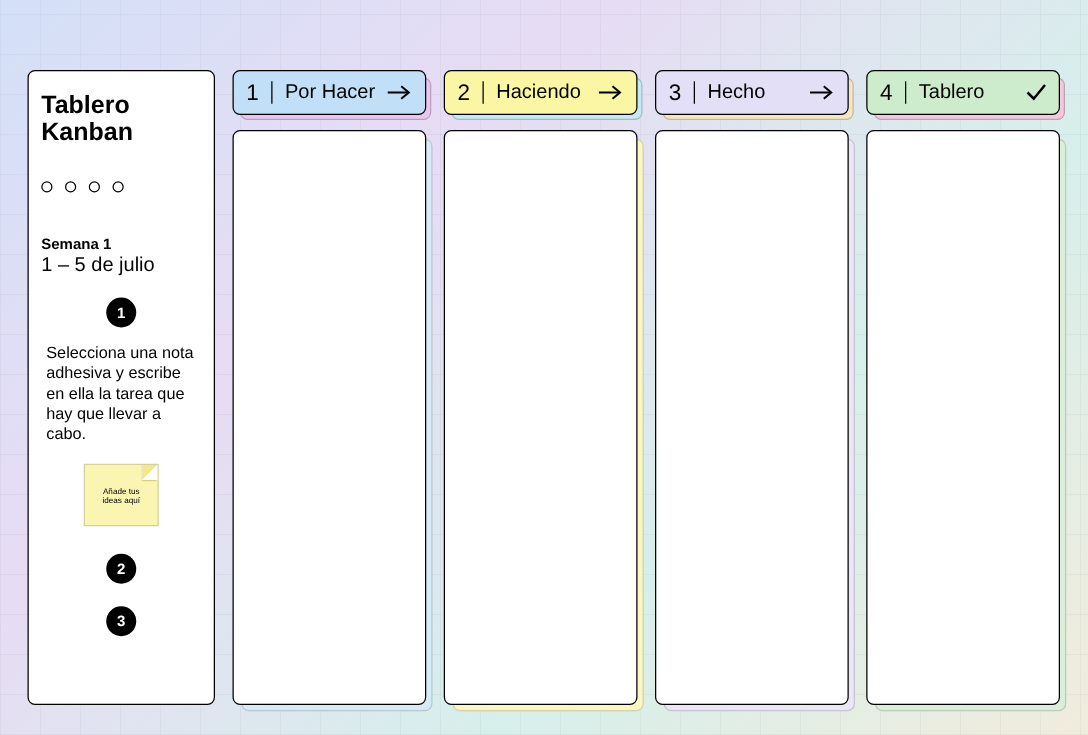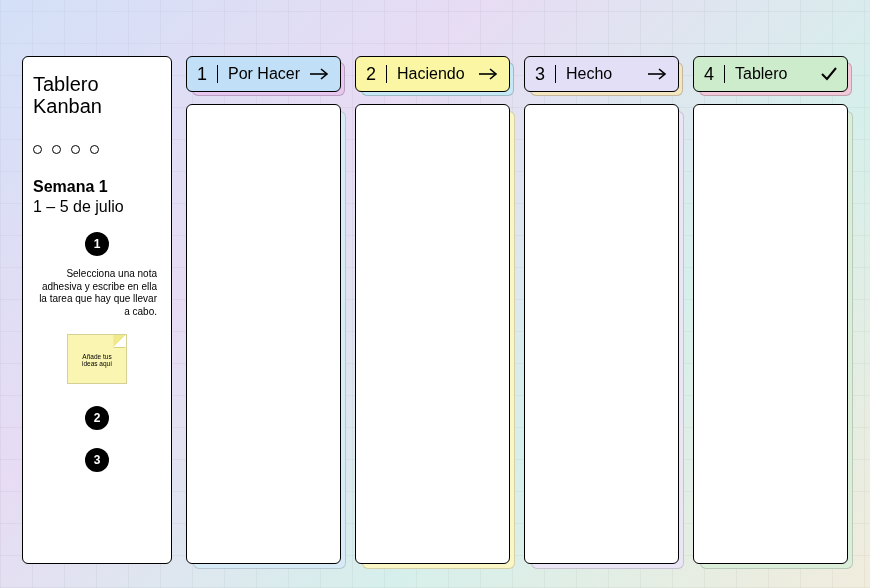--- a/index.html
+++ b/index.html
@@ -25,48 +25,48 @@
     flex: 0 0 150px;
     background: #ffffff;
     border: 1.5px solid #000;
     border-radius: 6px;
     padding: 16px 10px 10px 10px;
     display: flex;
     flex-direction: column;
     gap: 10px;
   }
   .sidebar-title {
-    font-weight: 400;
+    font-weight: 700;
     font-size: 20px;
     line-height: 1.1;
   }
   .pager {
     display: flex;
     gap: 10px;
     margin-top: 18px;
   }
   .pager .dot {
     width: 9px; height: 9px;
     border: 1.2px solid #000;
     border-radius: 50%;
     background: #fff;
   }
-  .week-label { font-weight: 800; font-size: 16px; margin-top: 14px; }
+  .week-label { font-weight: 800; font-size: 12px; margin-top: 24px; }
   .week-dates { font-size: 16px; margin-top: 2px; }
   .step-badge {
     width: 24px; height: 24px;
     border-radius: 50%;
     background: #000; color: #fff;
     display: flex; align-items: center; justify-content: center;
     font-weight: 800; font-size: 12px;
     margin: 6px auto 2px auto;
   }
   .step-text {
-    font-size: 10px;
-    text-align: right;
+    font-size: 13px;
+    text-align: left;
     line-height: 1.25;
     padding: 0 4px;
   }
   .sticky {
     width: 60px; height: 50px;
     background: #faf6b2;
     border: 1px solid rgba(0,0,0,0.15);
     margin: 6px auto;
     position: relative;
     display: flex; align-items: center; justify-content: center;

